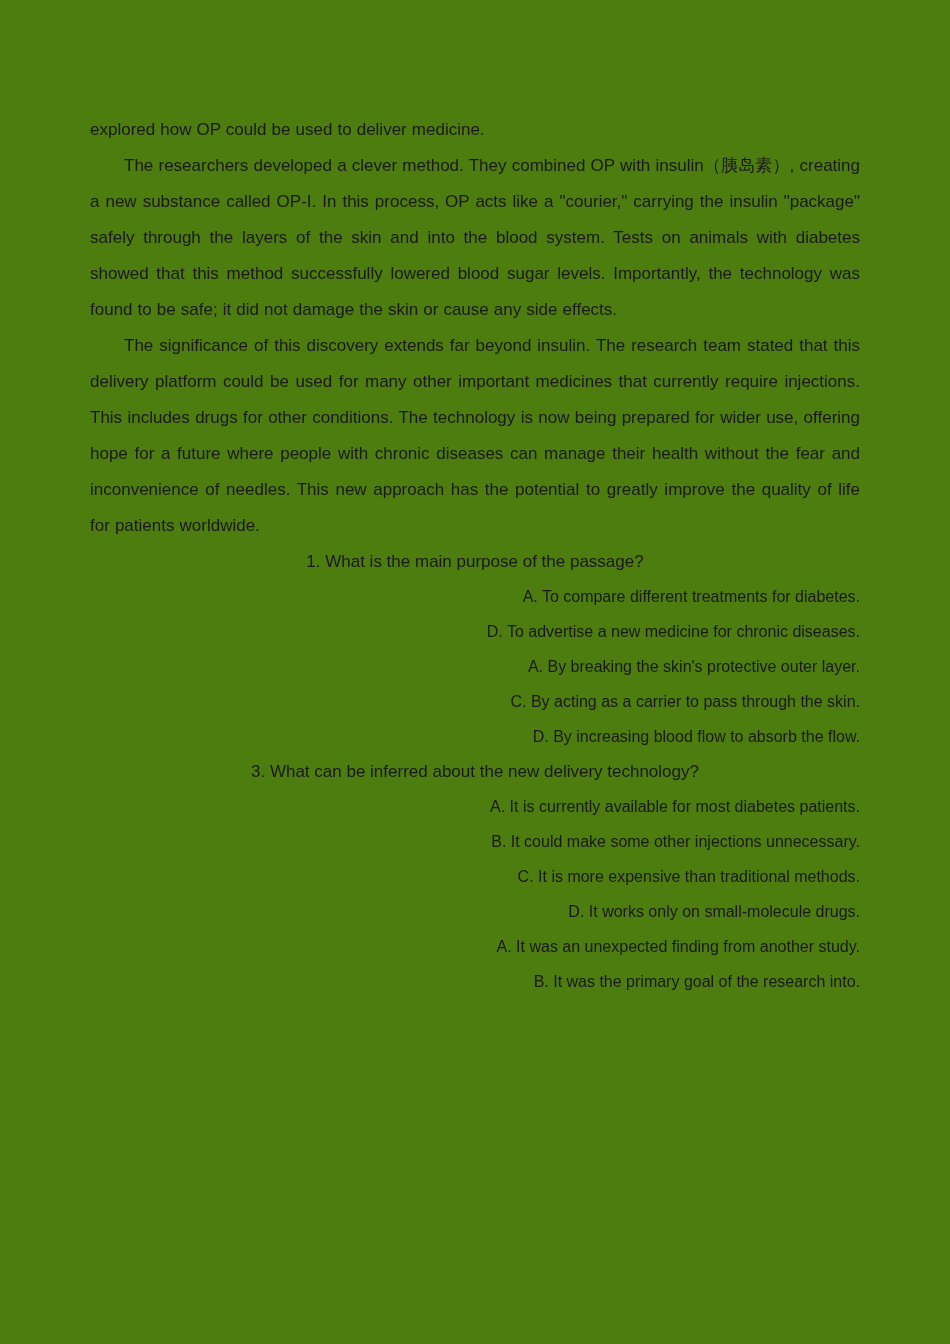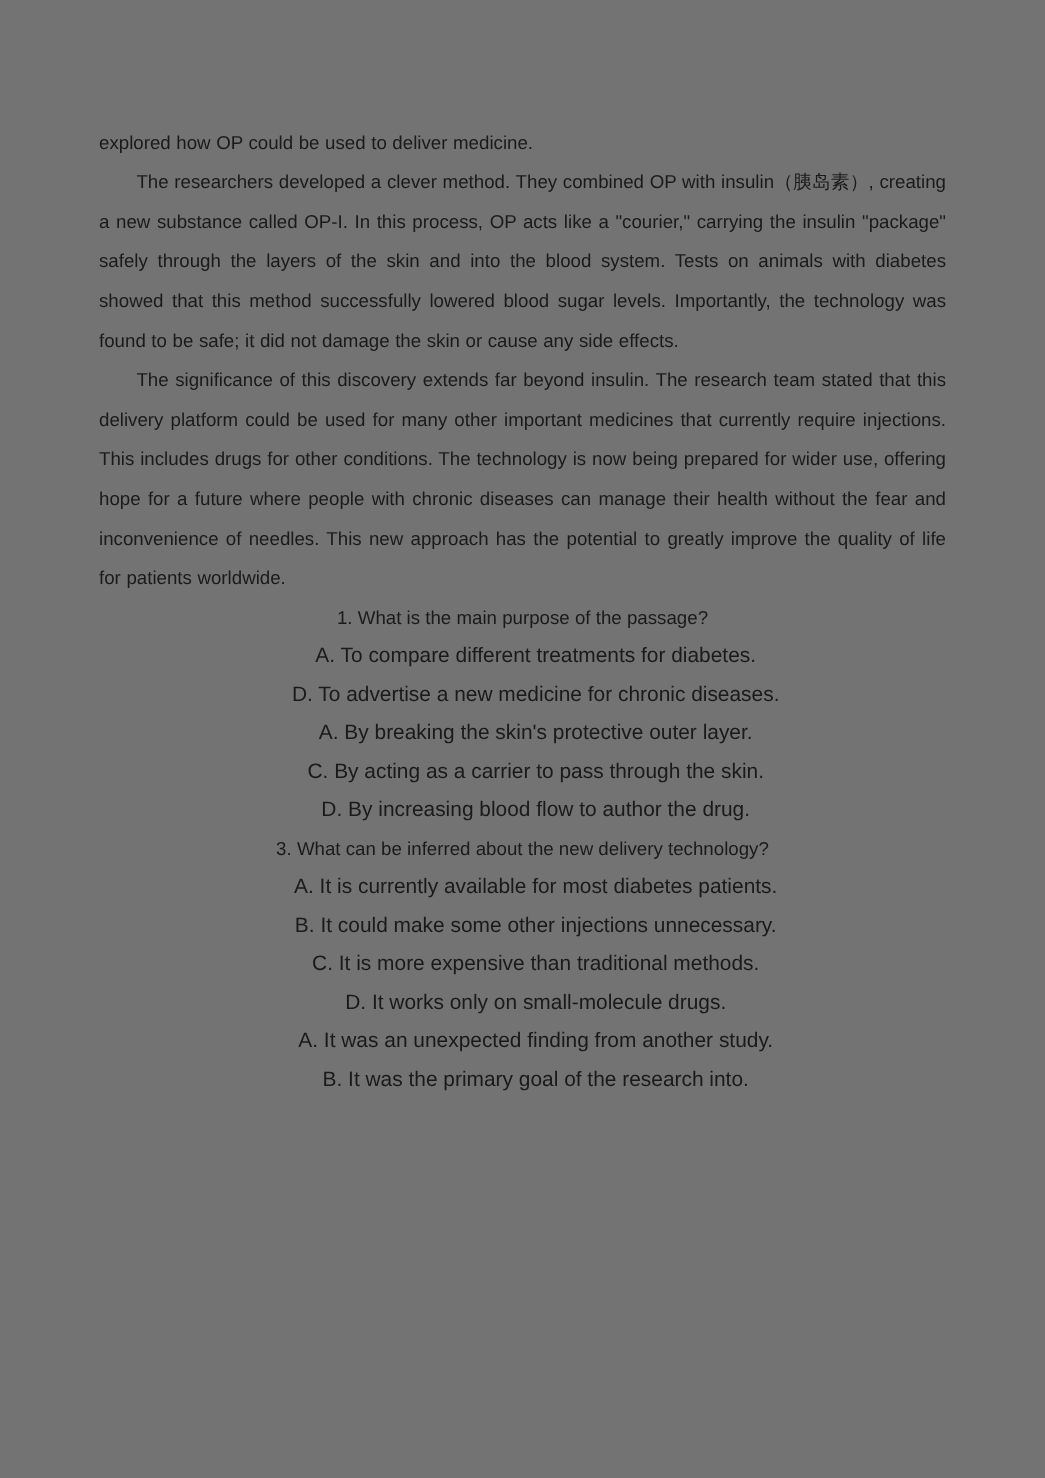--- a/index.html
+++ b/index.html
@@ -9,21 +9,21 @@
   }
   body {
     font-family: "Liberation Sans", "DejaVu Sans", sans-serif;
     color: #1a1a1a;
     -webkit-font-smoothing: antialiased;
   }
   .page {
     position: relative;
     width: 950px;
     height: 1344px;
-    background: #737373;
+    background: #4d7c0f;
     overflow: hidden;
     box-sizing: border-box;
   }
   .content {
     position: absolute;
     left: 90px;
     top: 112px;
     width: 770px;
   }
   .para {
@@ -46,25 +46,25 @@
     text-align: left;
   }
   .question {
     font-size: 17px;
     line-height: 35px;
     margin: 0;
     text-align: center;
     color: #1a1a1a;
   }
   .option {
-    font-size: 19px;
+    font-size: 16px;
     line-height: 35px;
     margin: 0;
     padding-left: 24px;
-    text-align: center;
+    text-align: right;
     color: #1a1a1a;
   }
   .q-block {
     margin: 0;
   }
 </style>
 </head>
 <body>
 
 <div class="page">
@@ -78,21 +78,21 @@
 
     <div class="q-block">
       <p class="question">1. What is the main purpose of the passage?</p>
       <p class="option">A. To compare different treatments for diabetes.</p>
       <p class="option">D. To advertise a new medicine for chronic diseases.</p>
     </div>
 
     <div class="q-block">
       <p class="option">A. By breaking the skin's protective outer layer.</p>
       <p class="option">C. By acting as a carrier to pass through the skin.</p>
-      <p class="option">D. By increasing blood flow to author the drug.</p>
+      <p class="option">D. By increasing blood flow to absorb the flow.</p>
     </div>
 
     <div class="q-block">
       <p class="question">3. What can be inferred about the new delivery technology?</p>
       <p class="option">A. It is currently available for most diabetes patients.</p>
       <p class="option">B. It could make some other injections unnecessary.</p>
       <p class="option">C. It is more expensive than traditional methods.</p>
       <p class="option">D. It works only on small-molecule drugs.</p>
     </div>
 

